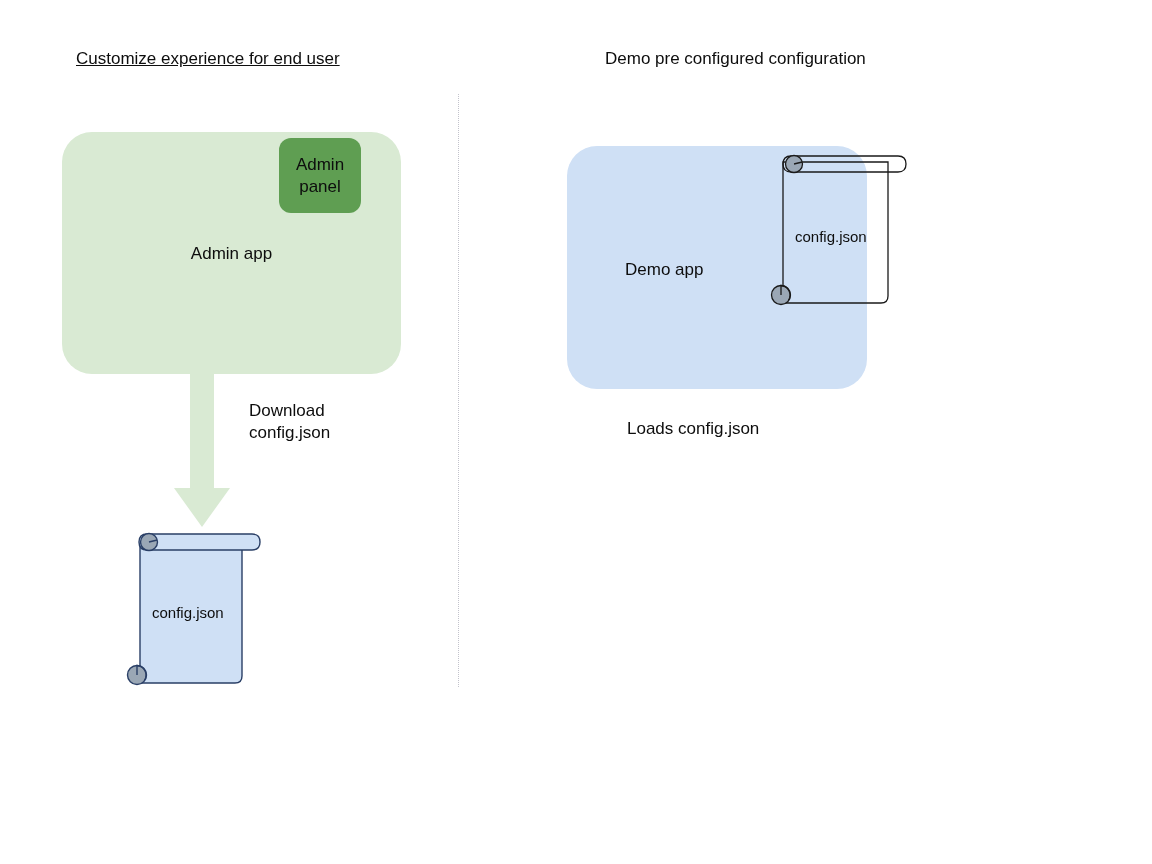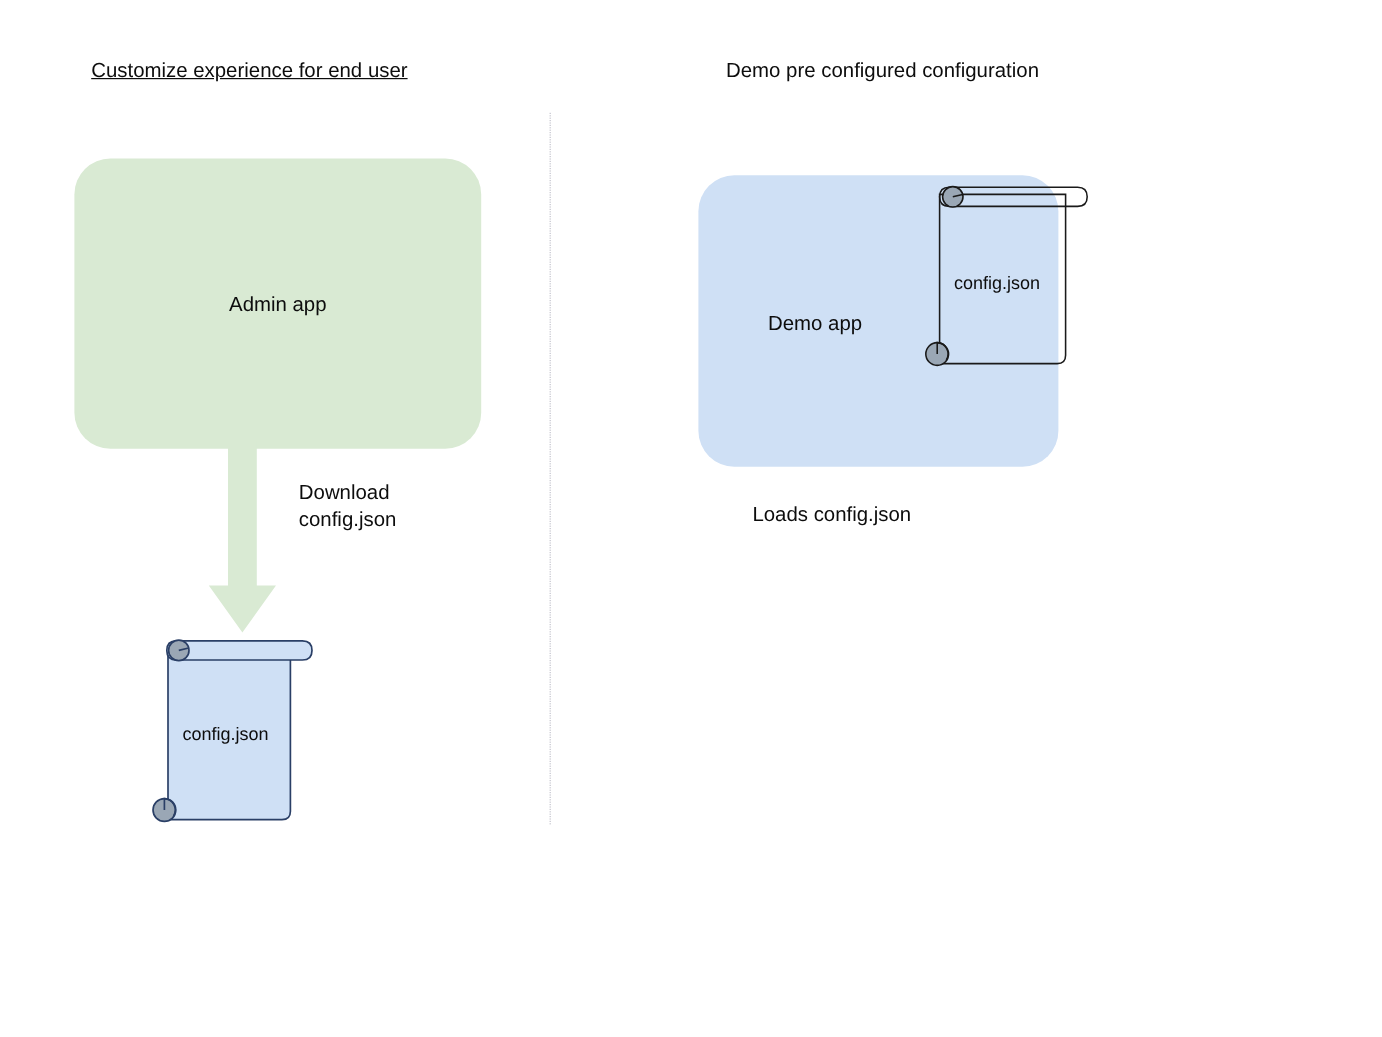--- a/index.html
+++ b/index.html
@@ -54,21 +54,21 @@
   }
   #admin-app-card {
     left: 62px;
     top: 132px;
     width: 299px;
     height: 242px;
     background: #d9ead3;
     padding-left: 40px;
   }
   #demo-app-card {
-    left: 582px;
+    left: 567px;
     top: 146px;
     width: 300px;
     height: 243px;
     background: #cfe0f5;
   }
   .app-card-label {
     position: absolute;
     font-size: 17px;
     line-height: 20px;
     white-space: nowrap;
@@ -167,20 +167,24 @@
   <div class="section-title abs" id="title-left">Customize experience for end user</div>
 
   <div class="section-title abs" id="title-right">Demo pre configured configuration</div>
 
   <div class="divider"></div>
 
   <div class="app-card" id="admin-app-card">
     <div class="app-card-label" id="admin-app-label">Admin app</div>
   </div>
 
+  <div id="admin-panel-badge">
+    <span class="badge-text">Admin
+panel</span>
+  </div>
 
   <svg id="download-arrow" viewBox="0 0 72 162" width="72" height="162" aria-hidden="true">
     <polygon points="20,0 44,0 44,120 60,120 32,159 4,120 20,120" fill="#d9ead3"></polygon>
   </svg>
 
   <div class="arrow-label">Download
 config.json</div>
 
   <svg class="scroll-shape" id="scroll-left" viewBox="0 0 150 165" width="150" height="165" aria-hidden="true">
 

